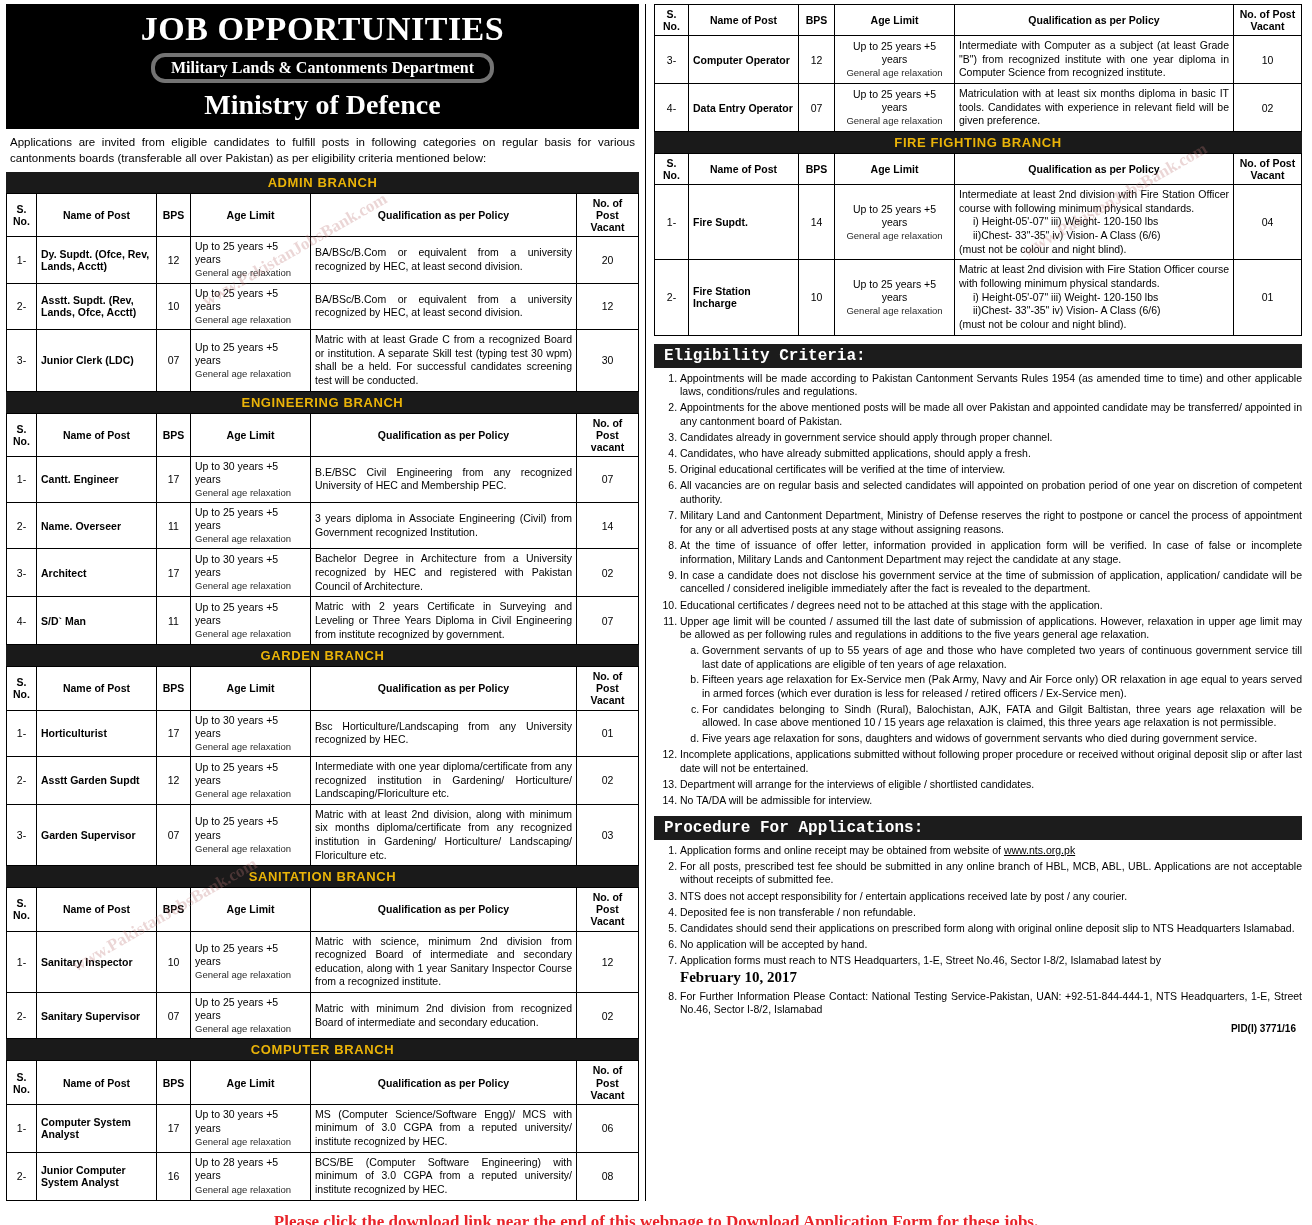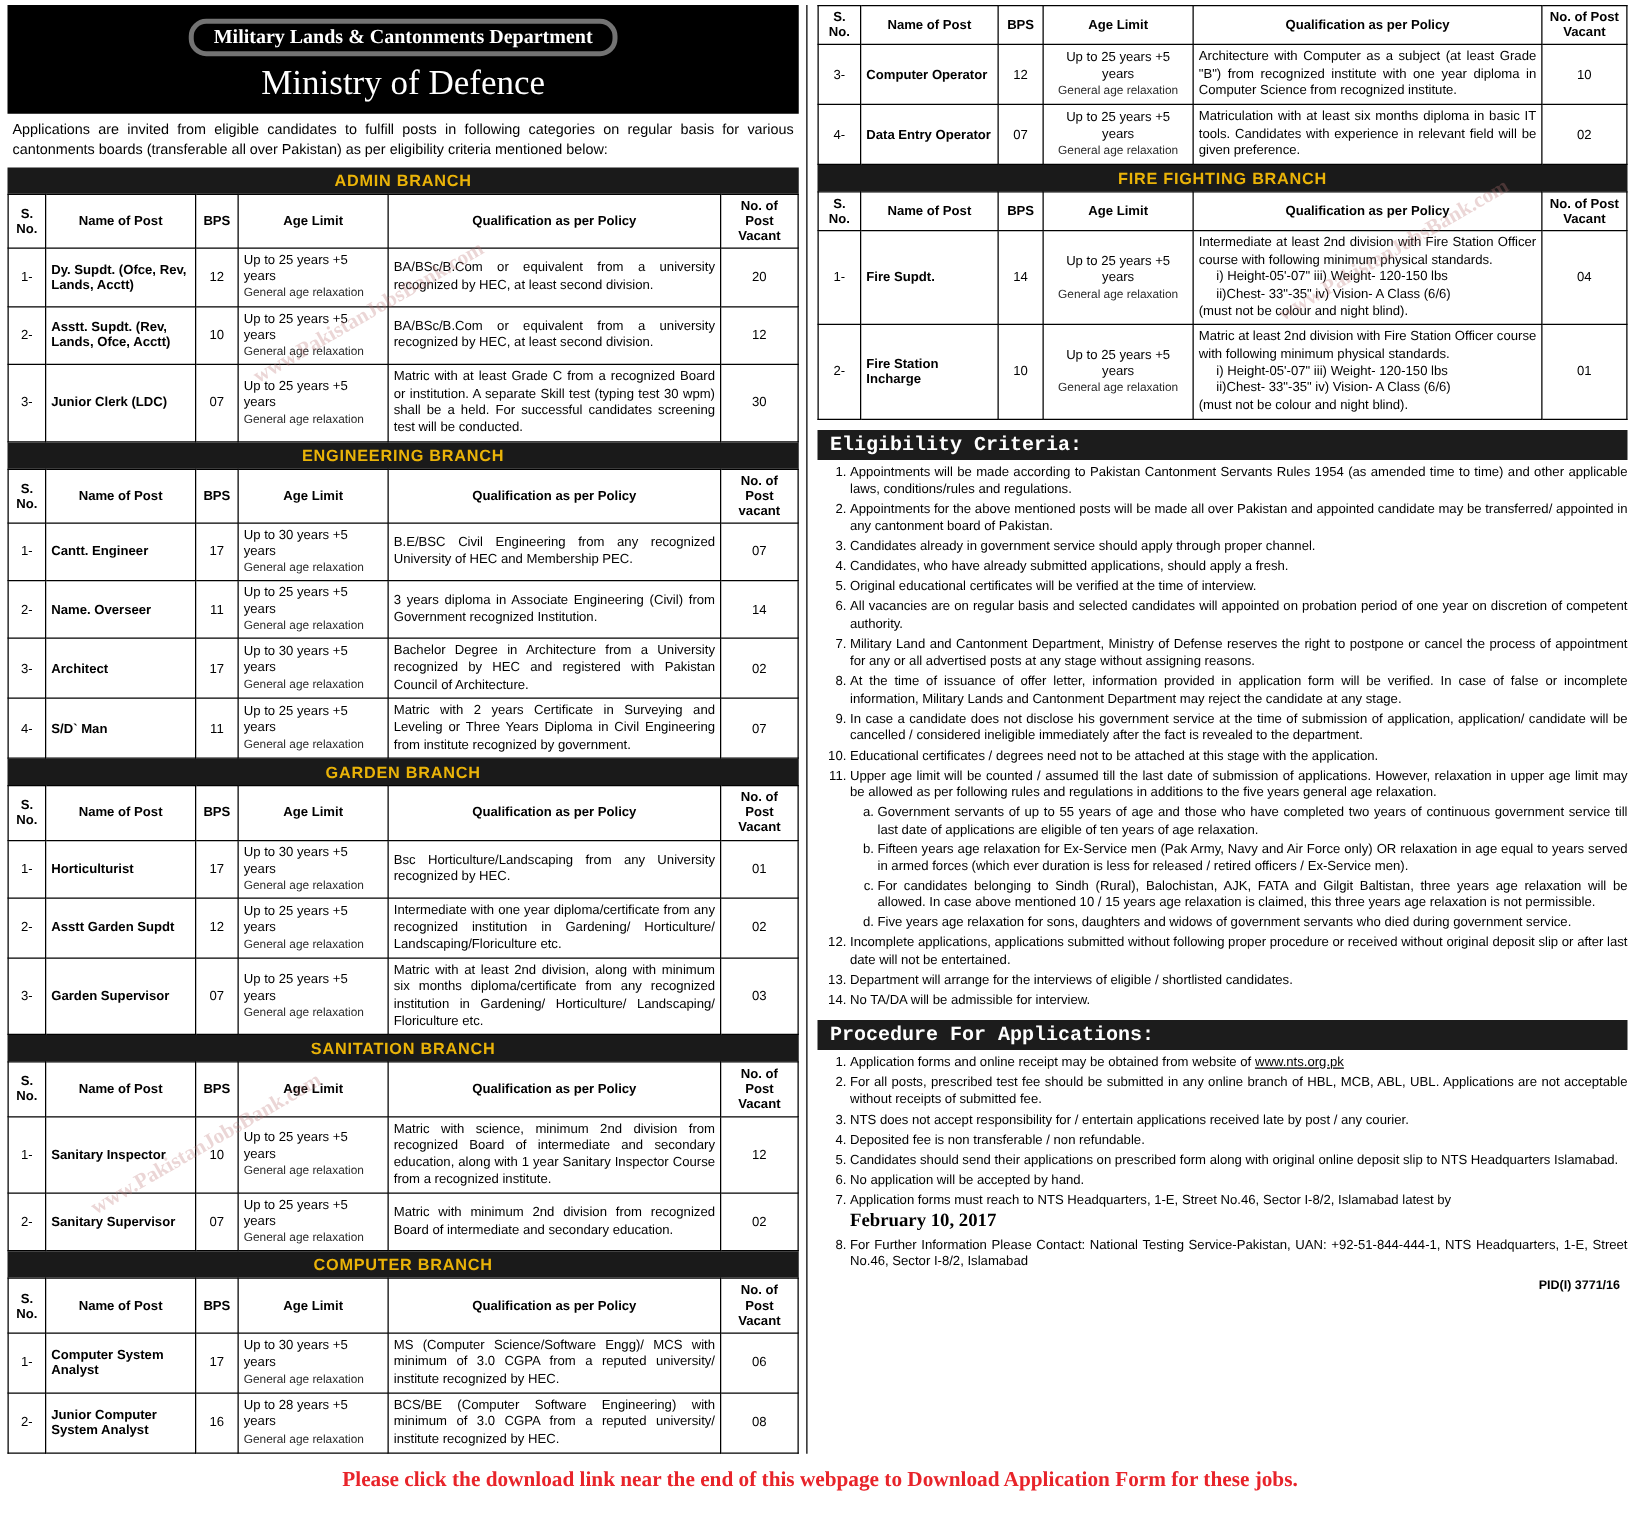--- a/index.html
+++ b/index.html
@@ -21,21 +21,21 @@
   .header h1 {
     margin:0; font-size:34px; font-weight:bold; letter-spacing:0.5px;
     font-family:"Liberation Serif", serif;
   }
   .header .sub {
     display:inline-block; margin:5px auto 0 auto;
     border:4px solid #737373; border-radius:14px; padding:2px 16px;
     font-size:16px; font-weight:bold; font-family:"Liberation Serif", serif;
   }
   .header h2 {
-    margin:6px 0 0 0; font-size:28px; font-weight:normal;
+    margin:6px 0 0 0; font-size:28px; font-weight:bold;
     font-family:"Liberation Serif", serif;
   }
   .intro {
     font-size:11.5px; line-height:1.35; padding:6px 4px 6px 4px; text-align:justify;
   }
 
   
   .branch-bar {
     background:#1a1a1a; color:#eab308; text-align:center; font-weight:bold;
     font-size:13px; letter-spacing:0.6px; padding:3px 0; margin:0;
@@ -108,20 +108,21 @@
 
   <div class="wm" style="left:190px; top:240px;">www.PakistanJobsBank.com</div>
   <div class="wm" style="left:60px; top:905px;">www.PakistanJobsBank.com</div>
   <div class="wm" style="left:1010px; top:190px;">www.PakistanJobsBank.com</div>
 
   <div class="cols">
 
     <div class="col-left">
 
       <div class="header">
+        <h1>JOB OPPORTUNITIES</h1>
         <div class="sub">Military Lands &amp; Cantonments Department</div>
         <h2>Ministry of Defence</h2>
       </div>
 
       <div class="intro">Applications are invited from eligible candidates to fulfill posts in following categories on regular basis for various cantonments boards (transferable all over Pakistan) as per eligibility criteria mentioned below:</div>
 
       <div class="branch-bar">ADMIN BRANCH</div>
       <table class="tbl">
         <tbody>
             <tr>
@@ -315,21 +316,21 @@
           <th class="r-bps">BPS</th>
           <th class="r-age">Age Limit</th>
           <th>Qualification as per Policy</th>
           <th class="r-vac">No. of Post Vacant</th>
         </tr>
         <tr>
           <td class="c">3-</td>
           <td class="post">Computer Operator</td>
           <td class="c">12</td>
           <td class="age c"><span>Up to 25 years +5 years</span><br><span class="rel">General age relaxation</span></td>
-          <td class="qual">Architecture with Computer as a subject (at least Grade "B") from recognized institute with one year diploma in Computer Science from recognized institute.</td>
+          <td class="qual">Intermediate with Computer as a subject (at least Grade "B") from recognized institute with one year diploma in Computer Science from recognized institute.</td>
           <td class="c">10</td>
         </tr>
         <tr>
           <td class="c">4-</td>
           <td class="post">Data Entry Operator</td>
           <td class="c">07</td>
           <td class="age c"><span>Up to 25 years +5 years</span><br><span class="rel">General age relaxation</span></td>
           <td class="qual">Matriculation with at least six months diploma in basic IT tools. Candidates with experience in relevant field will be given preference.</td>
           <td class="c">02</td>
         </tr>

